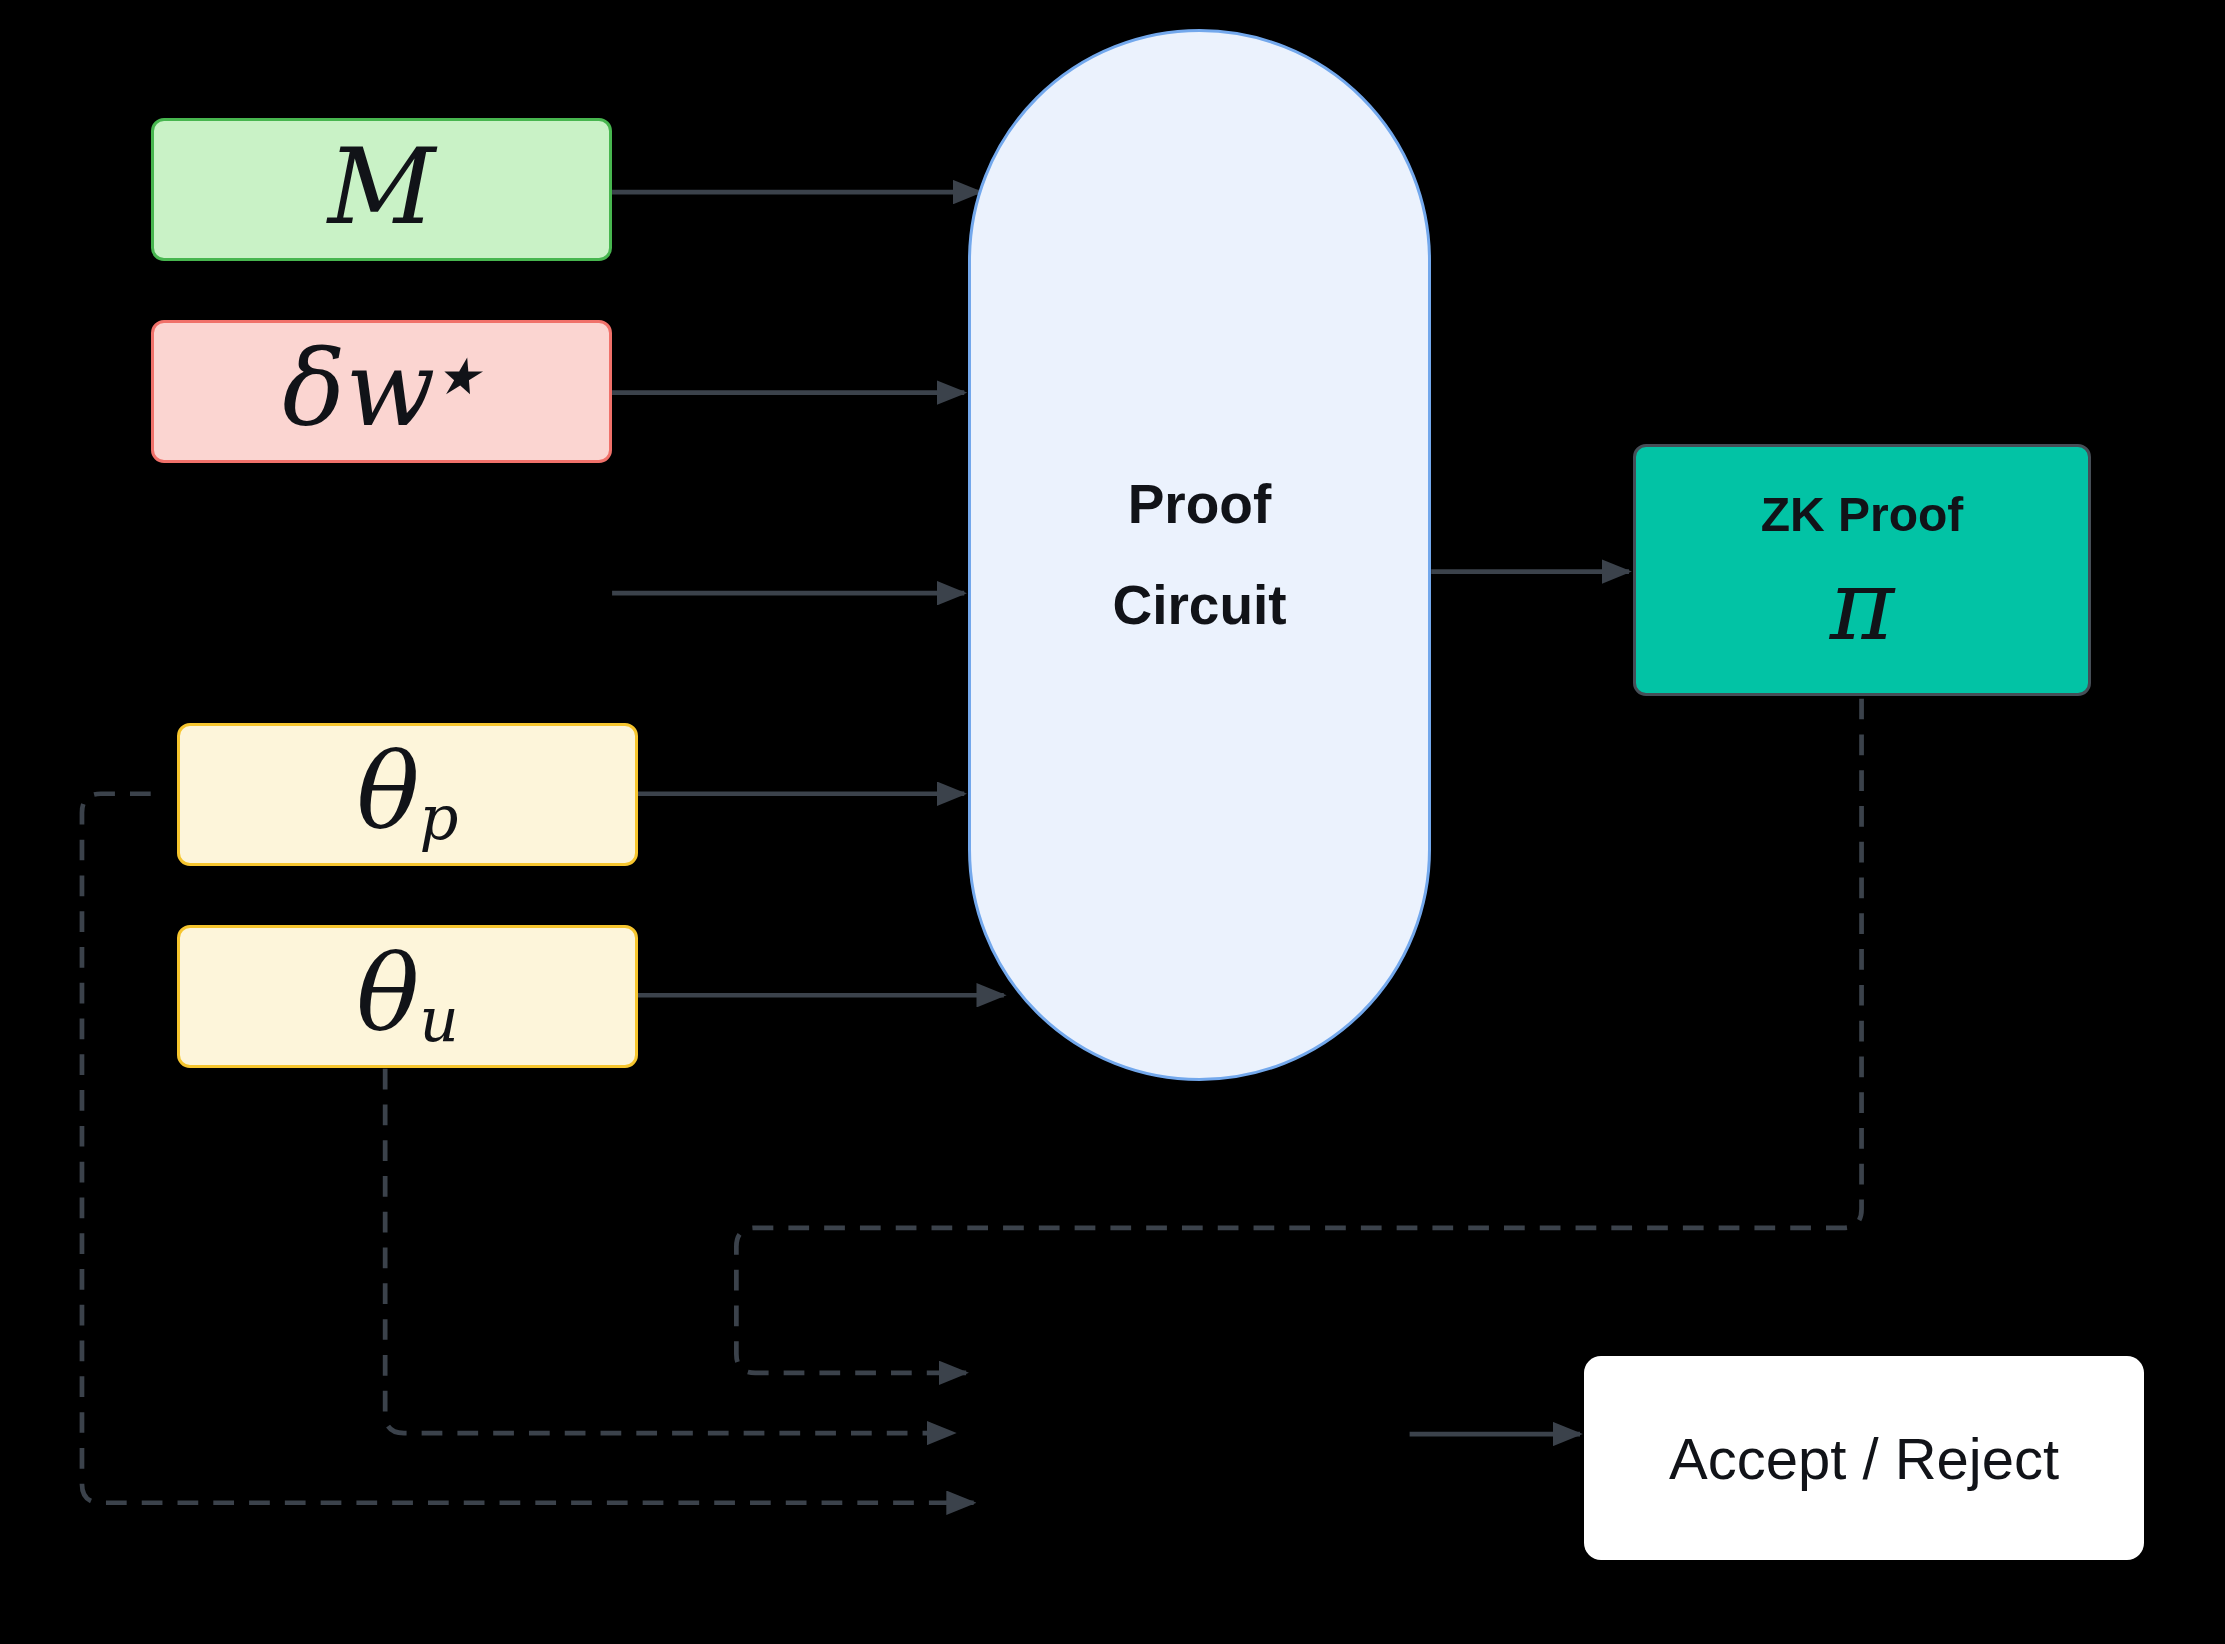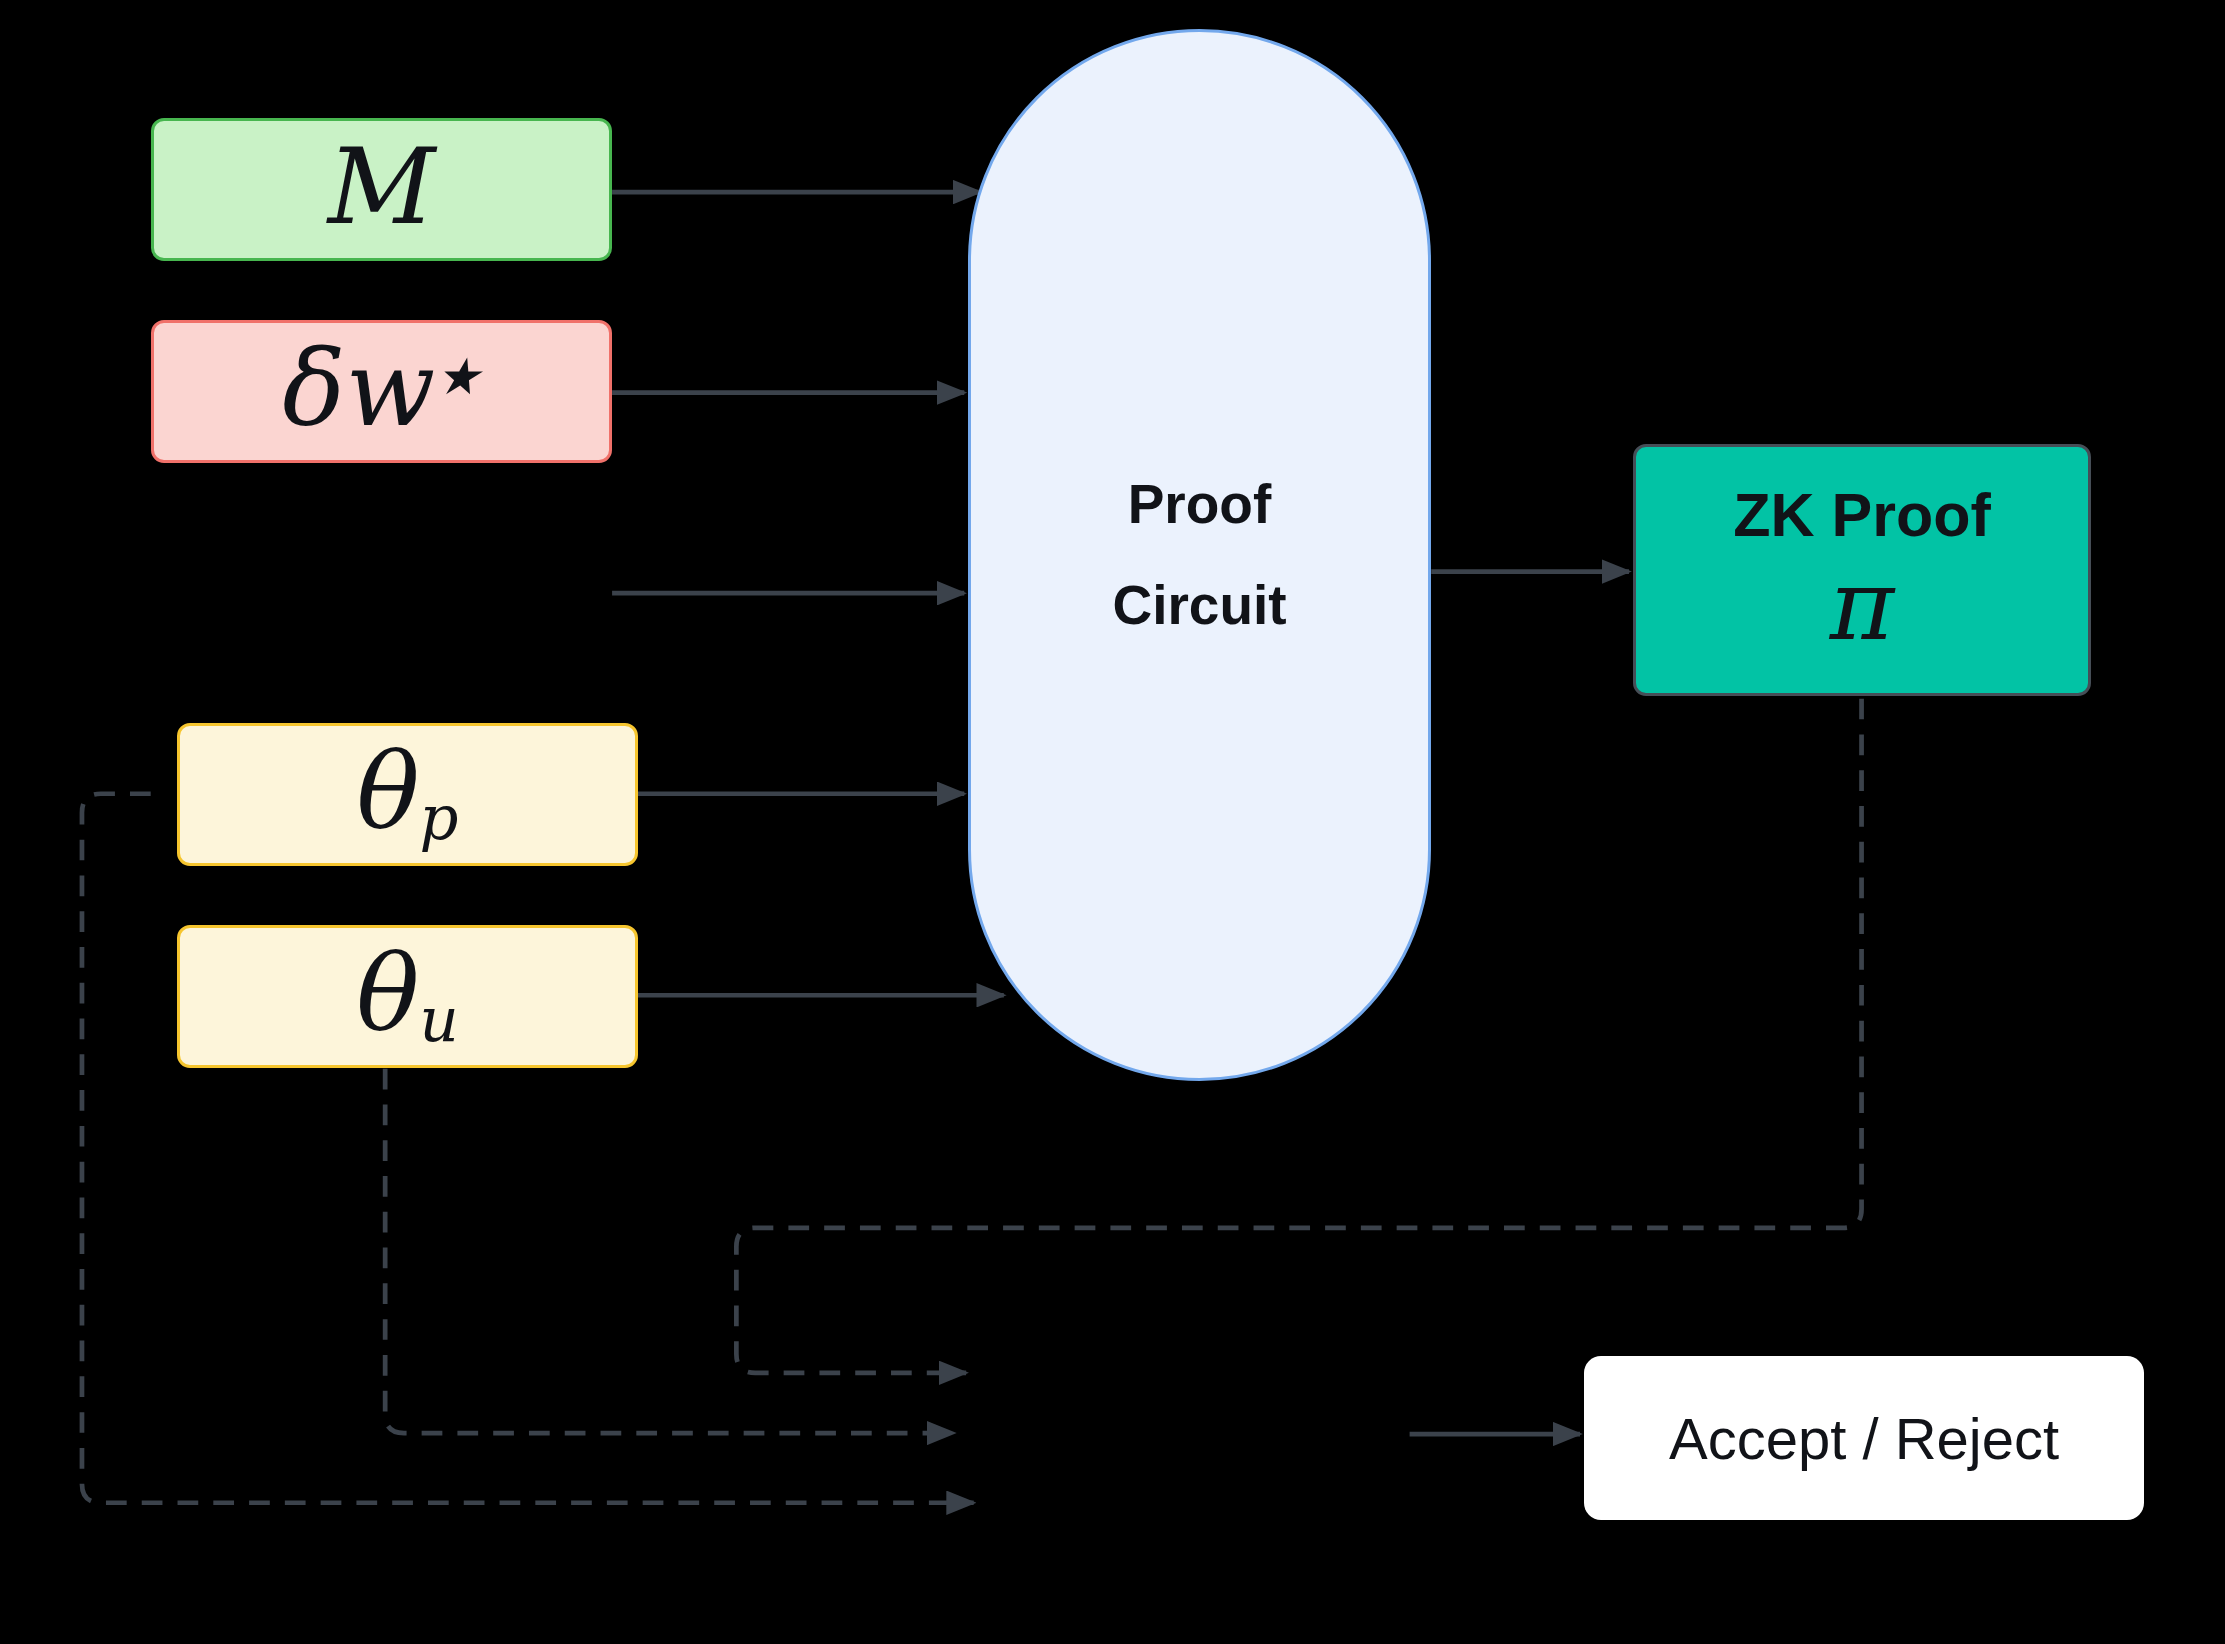--- a/index.html
+++ b/index.html
@@ -60,34 +60,34 @@
   .capsule-label{
     font-weight:bold;font-size:55px;line-height:101px;
     color:var(--ink);
   }
   .zkbox{
     left:1633px;top:444px;width:458px;height:252px;
     background:var(--zk_fill);
     border:3.8px solid var(--zk_border);
     border-radius:13px;
   }
-  .zk-title{font-weight:bold;font-size:61px;line-height:70px;}
+  .zk-title{font-weight:bold;font-size:48px;line-height:70px;}
   .zk-symbol{
     font-family:"DejaVu Serif", serif;font-style:italic;
     font-size:98px;line-height:111px;font-weight:500;
   }
   .verifier{
     left:961px;top:1280px;width:448px;height:308px;
     background:var(--verifier_fill);
     border:4.7px solid var(--verifier_border);
     border-radius:160px;
   }
   .verifier .capsule-label{line-height:100px;}
   .decision{
-    left:1584px;top:1356px;width:560px;height:164px;
+    left:1584px;top:1356px;width:560px;height:204px;
     background:var(--decision_fill);
     border-radius:17px;
   }
   .decision-label{font-size:58px;font-weight:400;color:var(--ink);white-space:nowrap;}
 </style>
 </head>
 <body>
 
 <div class="canvas">
 

